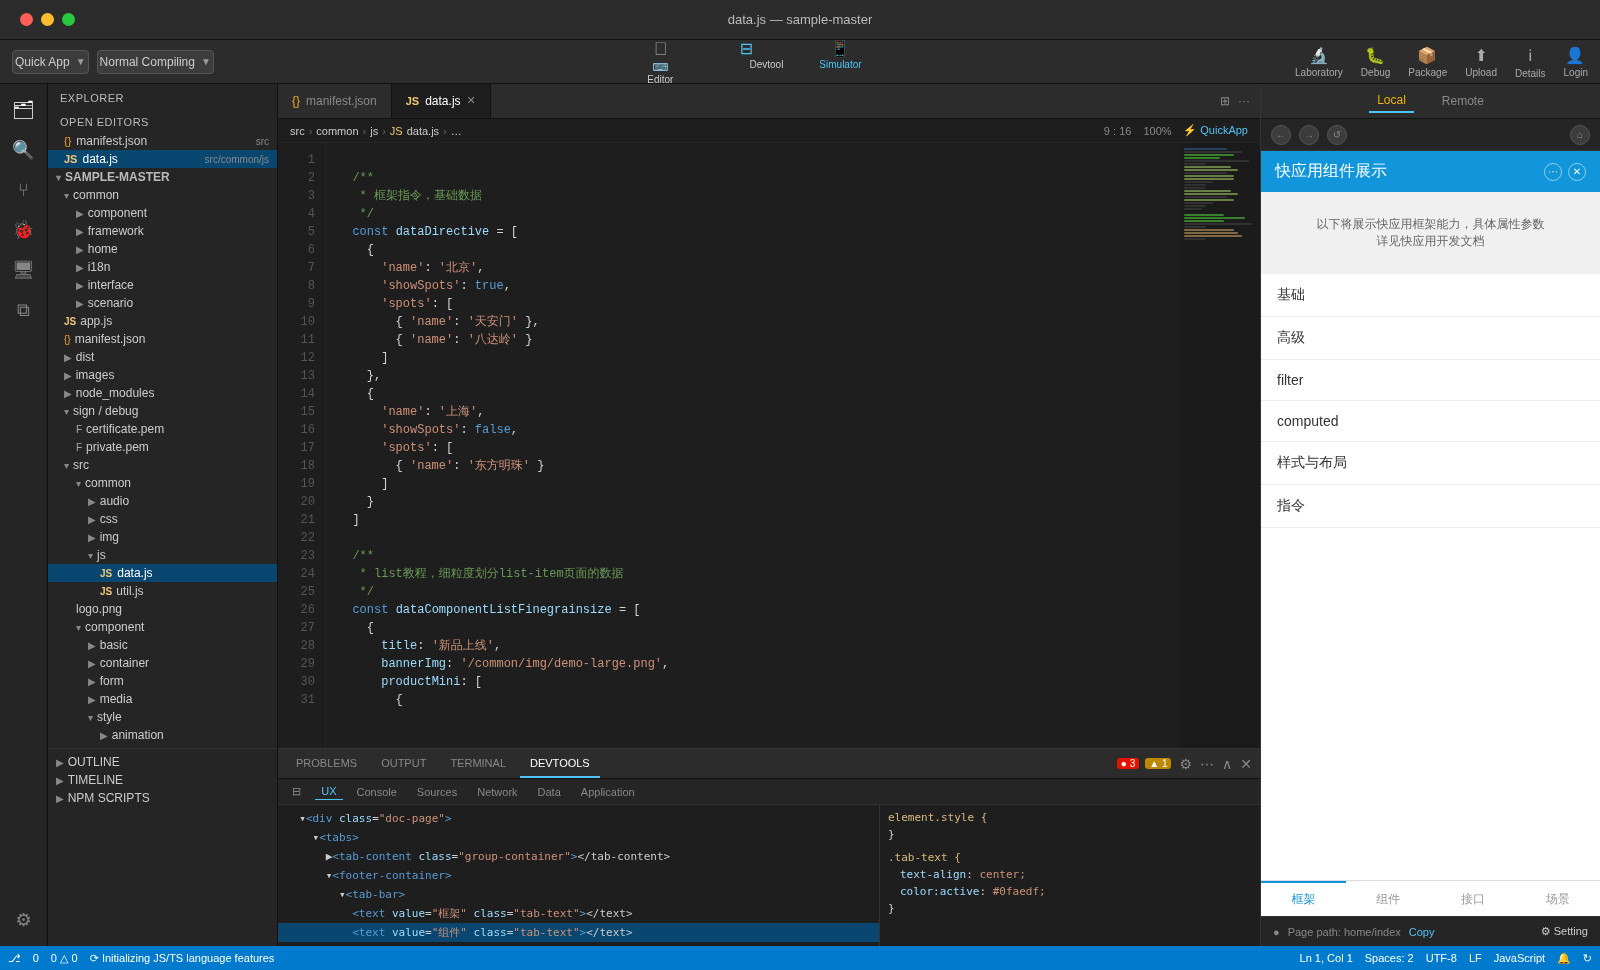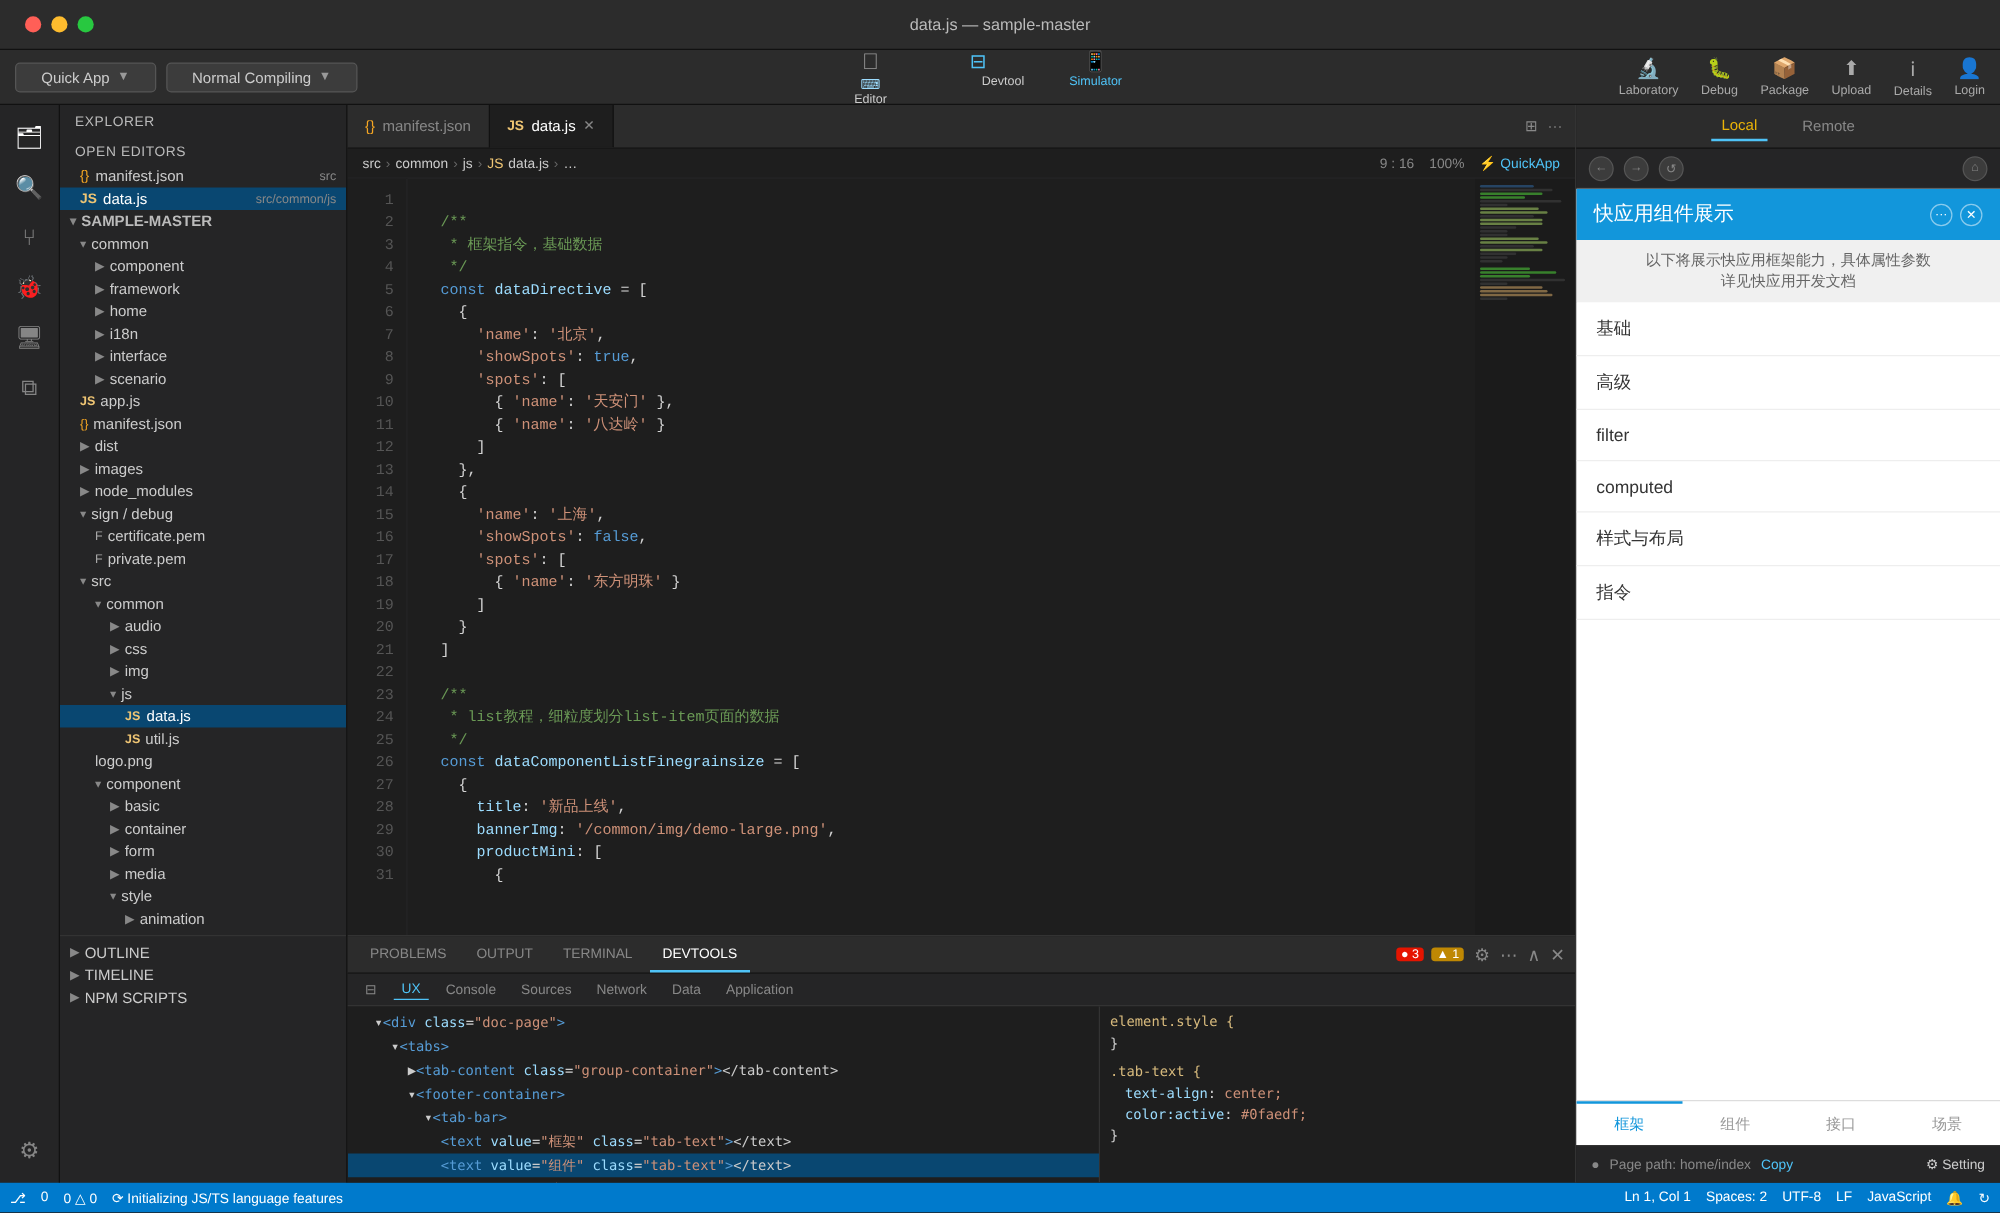--- a/index.html
+++ b/index.html
@@ -57,21 +57,21 @@
     .toolbar-left {
       display: flex;
       align-items: center;
       gap: 8px;
     }
     .dropdown-btn {
       background: #3c3c3c;
       border: 1px solid #555;
       border-radius: 4px;
       color: #ccc;
-      padding: 4px 20px;
+      padding: 4px 2px;
       font-size: 12px;
       display: flex;
       align-items: center;
       gap: 6px;
       cursor: pointer;
     }
     .dropdown-btn .caret { font-size: 10px; color: #999; }
 
     .toolbar-center {
       flex: 1;
@@ -462,21 +462,21 @@
       border-radius: 50%;
       border: 1px solid rgba(255,255,255,0.5);
       display: flex; align-items: center; justify-content: center;
       font-size: 10px;
     }
 
     .preview-subtitle {
       background: #f0f0f0;
       color: #666;
       font-size: 12px;
-      padding: 8px 14px;
+      padding: 24px 14px;
       text-align: center;
     }
 
     .preview-list {
       flex: 1;
       background: #fff;
     }
     .preview-list-item {
       padding: 12px 16px;
       border-bottom: 1px solid #eee;

